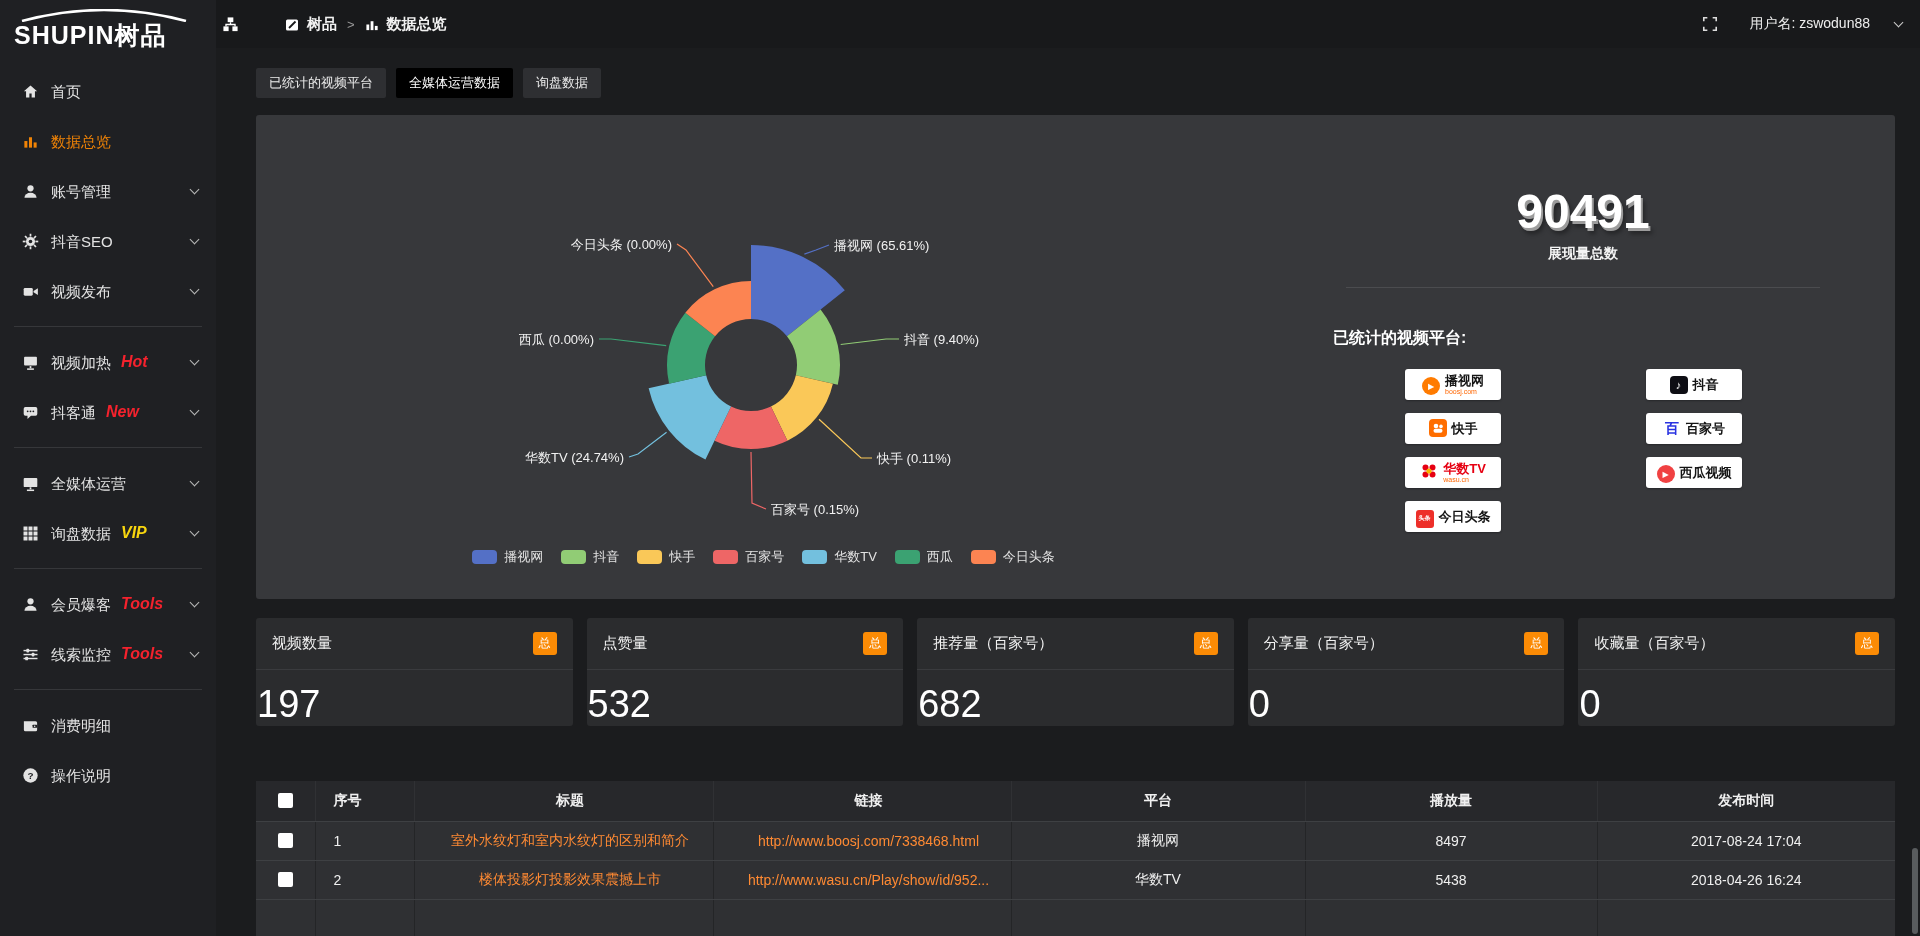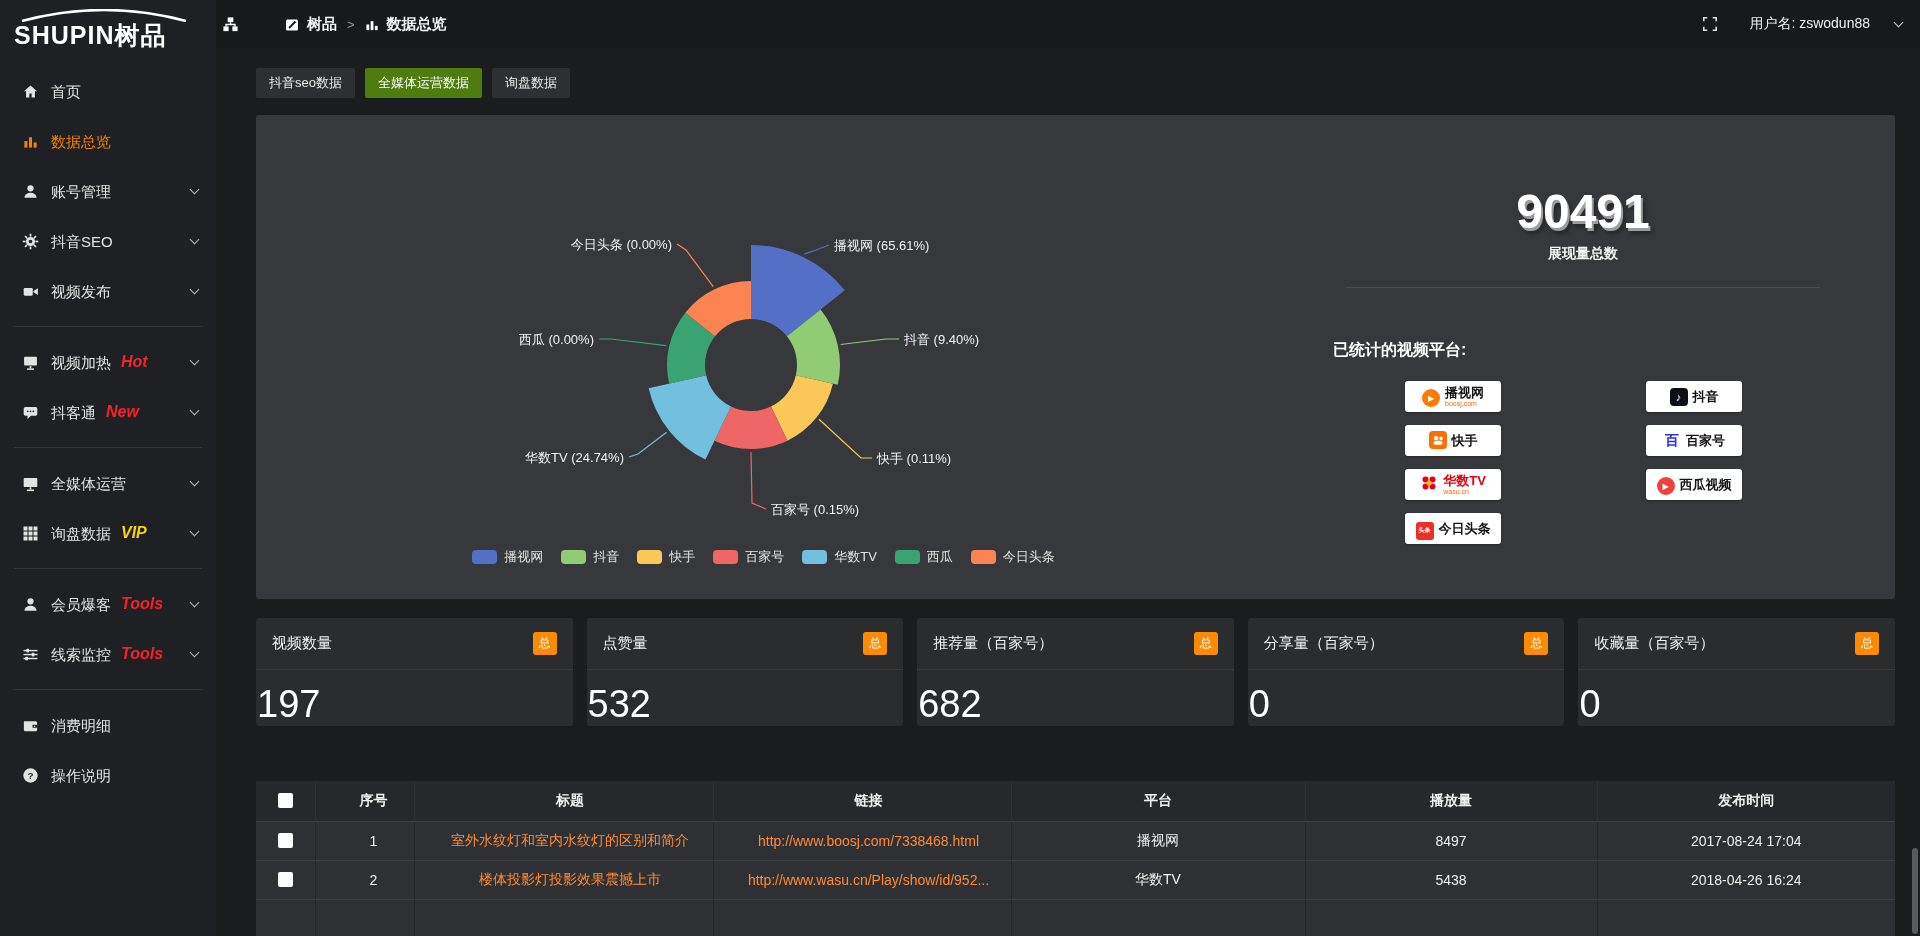--- a/index.html
+++ b/index.html
@@ -23,33 +23,33 @@
 .icnbtn{display:flex;align-items:center;cursor:pointer;color:#fff}
 .crumb{display:flex;align-items:center;gap:7px;margin-left:46px;font-size:15px;color:#f2f2f2;font-weight:bold}
 .crumb .sep{color:#9a9a9a;font-size:13px;margin:0 3px;font-weight:normal}
 .crumb-item{cursor:pointer}
 .tb-right{margin-left:auto;display:flex;align-items:center;gap:31px;font-size:14px;color:#eee}
 .uchev{width:7px;height:7px;border-right:1.5px solid #ccc;border-bottom:1.5px solid #ccc;transform:rotate(45deg);margin:-3px 0 0 -6px}
 
 #content{position:absolute;left:216px;top:48px;width:1704px;height:888px;padding:20px 25px 0 40px}
 .tabs{display:flex;gap:10px}
 .tab{height:30px;padding:0 13px;font-size:13px;background:#2e2f32;color:#ececec;border:none;border-radius:2px;cursor:pointer;font-family:inherit}
-.tab.active{background:#4d7c0f;color:#fff}
+.tab.active{background:#000000;color:#fff}
 
 .panel{margin-top:17px;height:484px;background:#37383b;border-radius:3px;display:flex;position:relative}
 .chart-area{width:1015px;flex:none;position:relative}
 .legend{position:absolute;left:0;right:0;bottom:33px;display:flex;justify-content:center;gap:18px;align-items:center}
 .litem{display:flex;align-items:center;gap:7px;font-size:13px;color:#e2e2e2;cursor:pointer}
 .lswatch{width:25px;height:14px;border-radius:4px}
 .metric-area{flex:1;padding-top:72px;text-align:center}
 .big-num{font-size:48px;font-weight:bold;color:#fff;line-height:1.05;
   text-shadow:2px 3px 0 #9c9c9c,4px 6px 4px rgba(0,0,0,.35)}
 .big-label{margin-top:8px;font-size:14px;font-weight:bold;color:#f4f4f4}
 .m-div{border:none;border-top:1px solid #4b4c4f;width:474px;margin:24px auto 0}
-.plat-title{margin:52px 0 0 62px;text-align:left;font-size:16px;font-weight:bold;color:#fff}
+.plat-title{margin:40px 0 0 62px;text-align:left;font-size:16px;font-weight:bold;color:#fff}
 .plat-grid{display:flex;gap:145px;margin:20px 0 0 134px}
 .pcol{display:flex;flex-direction:column;gap:13px}
 .pbadge{width:96px;height:31px;background:#fff;border-radius:3px;display:flex;align-items:center;justify-content:center;gap:5px;cursor:pointer;box-shadow:0 1px 2px rgba(0,0,0,.3)}
 .pi{width:18px;height:18px;display:inline-flex;align-items:center;justify-content:center;flex:none}
 .round{border-radius:50%}
 .ptxt{display:flex;flex-direction:column;line-height:1;align-items:flex-start}
 .pn{font-size:13px;font-weight:bold;color:#141414}
 .ps{font-size:7px;color:#f60;margin-top:1px}
 
 .cards{margin-top:19px;display:flex;gap:14px}
@@ -59,21 +59,21 @@
 .cbadge{background:#fb8b05;color:#fff;font-size:12px;padding:3px 6px;border-radius:3px;cursor:pointer}
 .cval{padding:13px 1px;font-size:38px;color:#fff}
 
 .tablewrap{margin-top:55px}
 table{width:100%;border-collapse:collapse;font-size:14px;table-layout:fixed}
 thead th{background:#27282b;height:40px;font-weight:bold;color:#f0f0f0;text-align:center}
 tbody td{background:#2f3033;height:39px;color:#f0f0f0;text-align:center;overflow:hidden;white-space:nowrap;text-overflow:ellipsis}
 th,td{border-bottom:1px solid #3e4043;border-right:1px solid rgba(255,255,255,.045)}
 th:last-child,td:last-child{border-right:none}
 th.l,td.l{text-align:center;padding-left:13px}
-th.no,td.no{text-align:center;padding-left:18px}
+th.no,td.no{text-align:left;padding-left:18px}
 .tlink{color:#ff8a33;text-decoration:none;cursor:pointer}
 .cbx{display:block;width:15px;height:15px;background:#fff;border-radius:2px;margin:0 auto;cursor:pointer}
 #scrollthumb{position:fixed;right:2px;top:848px;width:6px;height:86px;background:#595c5e;border-radius:3px;z-index:9}
 </style>
 </head>
 <body>
 
 <aside id="sidebar">
   <div class="logo">
     <svg width="172" height="13">
@@ -281,21 +281,21 @@
           <path d="M2 6V2h4M12 2h4v4M16 12v4h-4M6 16H2v-4" fill="none" stroke="#ddd" stroke-width="1.8"></path>
         </svg>
     </span>
     <span>用户名: zswodun88</span>
     <i class="uchev"></i>
   </div>
 </header>
 
 <main id="content">
   <div class="tabs" id="tabs">
-      <button class="tab">抖音seo数据</button>
+      <button class="tab">已统计的视频平台</button>
       <button class="tab active">全媒体运营数据</button>
       <button class="tab">询盘数据</button>
     </div>
 
   <section class="panel">
     <div class="chart-area">
       <svg id="pie-svg" width="1015" height="484">
           <path d="M495 130A120 120 0 0 1 588.8197778961636 175.18122377695198L530.9642481935293 221.31946911449825A46 46 0 0 0 495 204Z" fill="#5470c6"></path>
           <polyline points="548.3676999114597,139.18082924800245 560,135 573,130" fill="none" stroke="#5470c6" stroke-width="1.2"></polyline>
           <text x="578" y="134.5" fill="#f2f2f2" font-size="13" text-anchor="start">播视网 (65.61%)</text>

